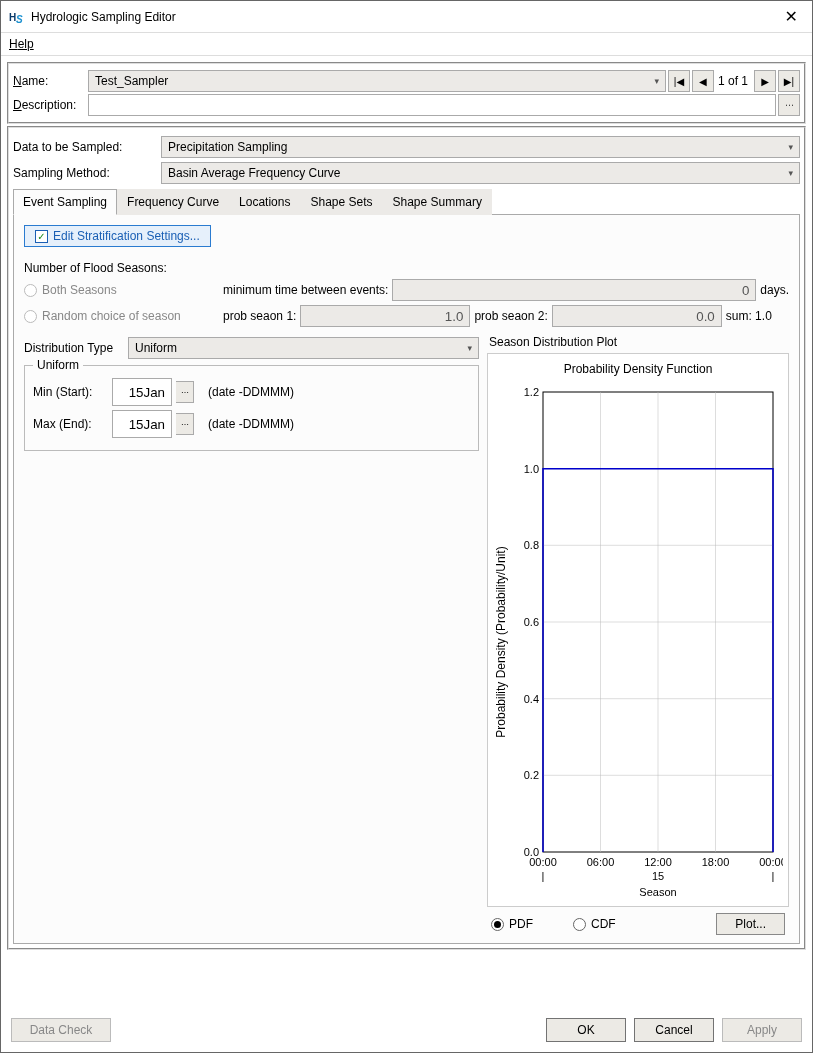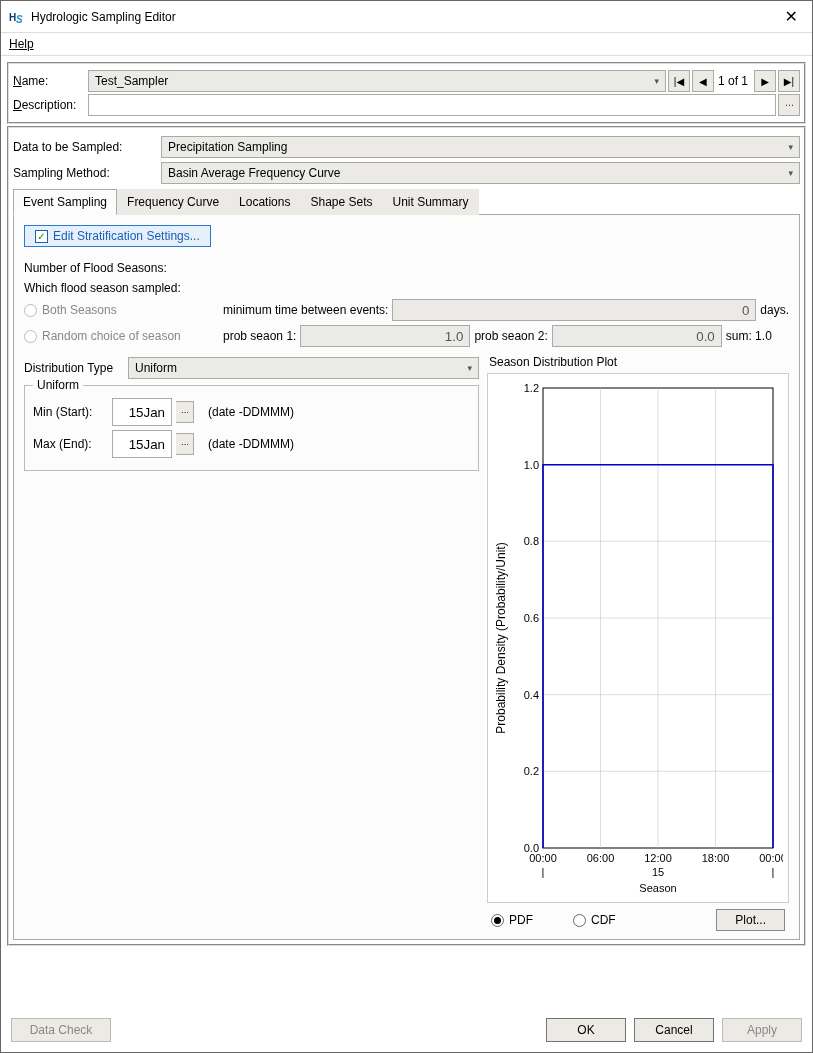--- a/index.html
+++ b/index.html
@@ -111,32 +111,31 @@
         <span>Basin Average Frequency Curve</span>
         <span class="arrow">▾</span>
       </div>
     </div>
 
     <div class="tabs">
       <div class="tab active">Event Sampling</div>
       <div class="tab">Frequency Curve</div>
       <div class="tab">Locations</div>
       <div class="tab">Shape Sets</div>
-      <div class="tab">Unit Summary</div>
+      <div class="tab">Shape Summary</div>
     </div>
 
     <div class="tab-body">
       <div class="btn-stratify">
         <span class="chk">✓</span>
         <span>Edit Stratification Settings...</span>
       </div>
 
       <div class="section-label">Number of Flood Seasons:</div>
 
-      <div class="section-label">Which flood season sampled:</div>
       <div class="form-row">
         <span class="radio disabled" style="width:195px">
           <span class="circle"></span>
           <span>Both Seasons</span>
         </span>
         <span>minimum time between events:</span>
         <input class="input-sm disabled right" style="flex: 1 1 0%;" type="text" disabled="" value="0">
         <span>days.</span>
       </div>
       <div class="form-row">
@@ -173,20 +172,21 @@
               <input class="date-input" type="text" value="15Jan" style="">
               <div class="date-btn">⋯</div>
               <span class="hint">(date -DDMMM)</span>
             </div>
           </div>
         </div>
 
         <div class="right-col">
           <div class="plot-title">Season Distribution Plot</div>
           <div class="chart-wrap">
+            <div class="chart-inner-title">Probability Density Function</div>
             <svg class="chart-svg" width="290" height="520" viewBox="0 0 290 520">
 
               <text x="12" y="260" transform="rotate(-90 12 260)" text-anchor="middle" font-size="12">Probability Density (Probability/Unit)</text>
 
               <rect x="50" y="10" width="230" height="460" fill="none" stroke="#000" stroke-width="1"></rect>
 
               <g stroke="#bbb" stroke-width="0.5">
                 <line x1="50" y1="86.7" x2="280" y2="86.7"></line>
                 <line x1="50" y1="163.3" x2="280" y2="163.3"></line>
                 <line x1="50" y1="240" x2="280" y2="240"></line>

